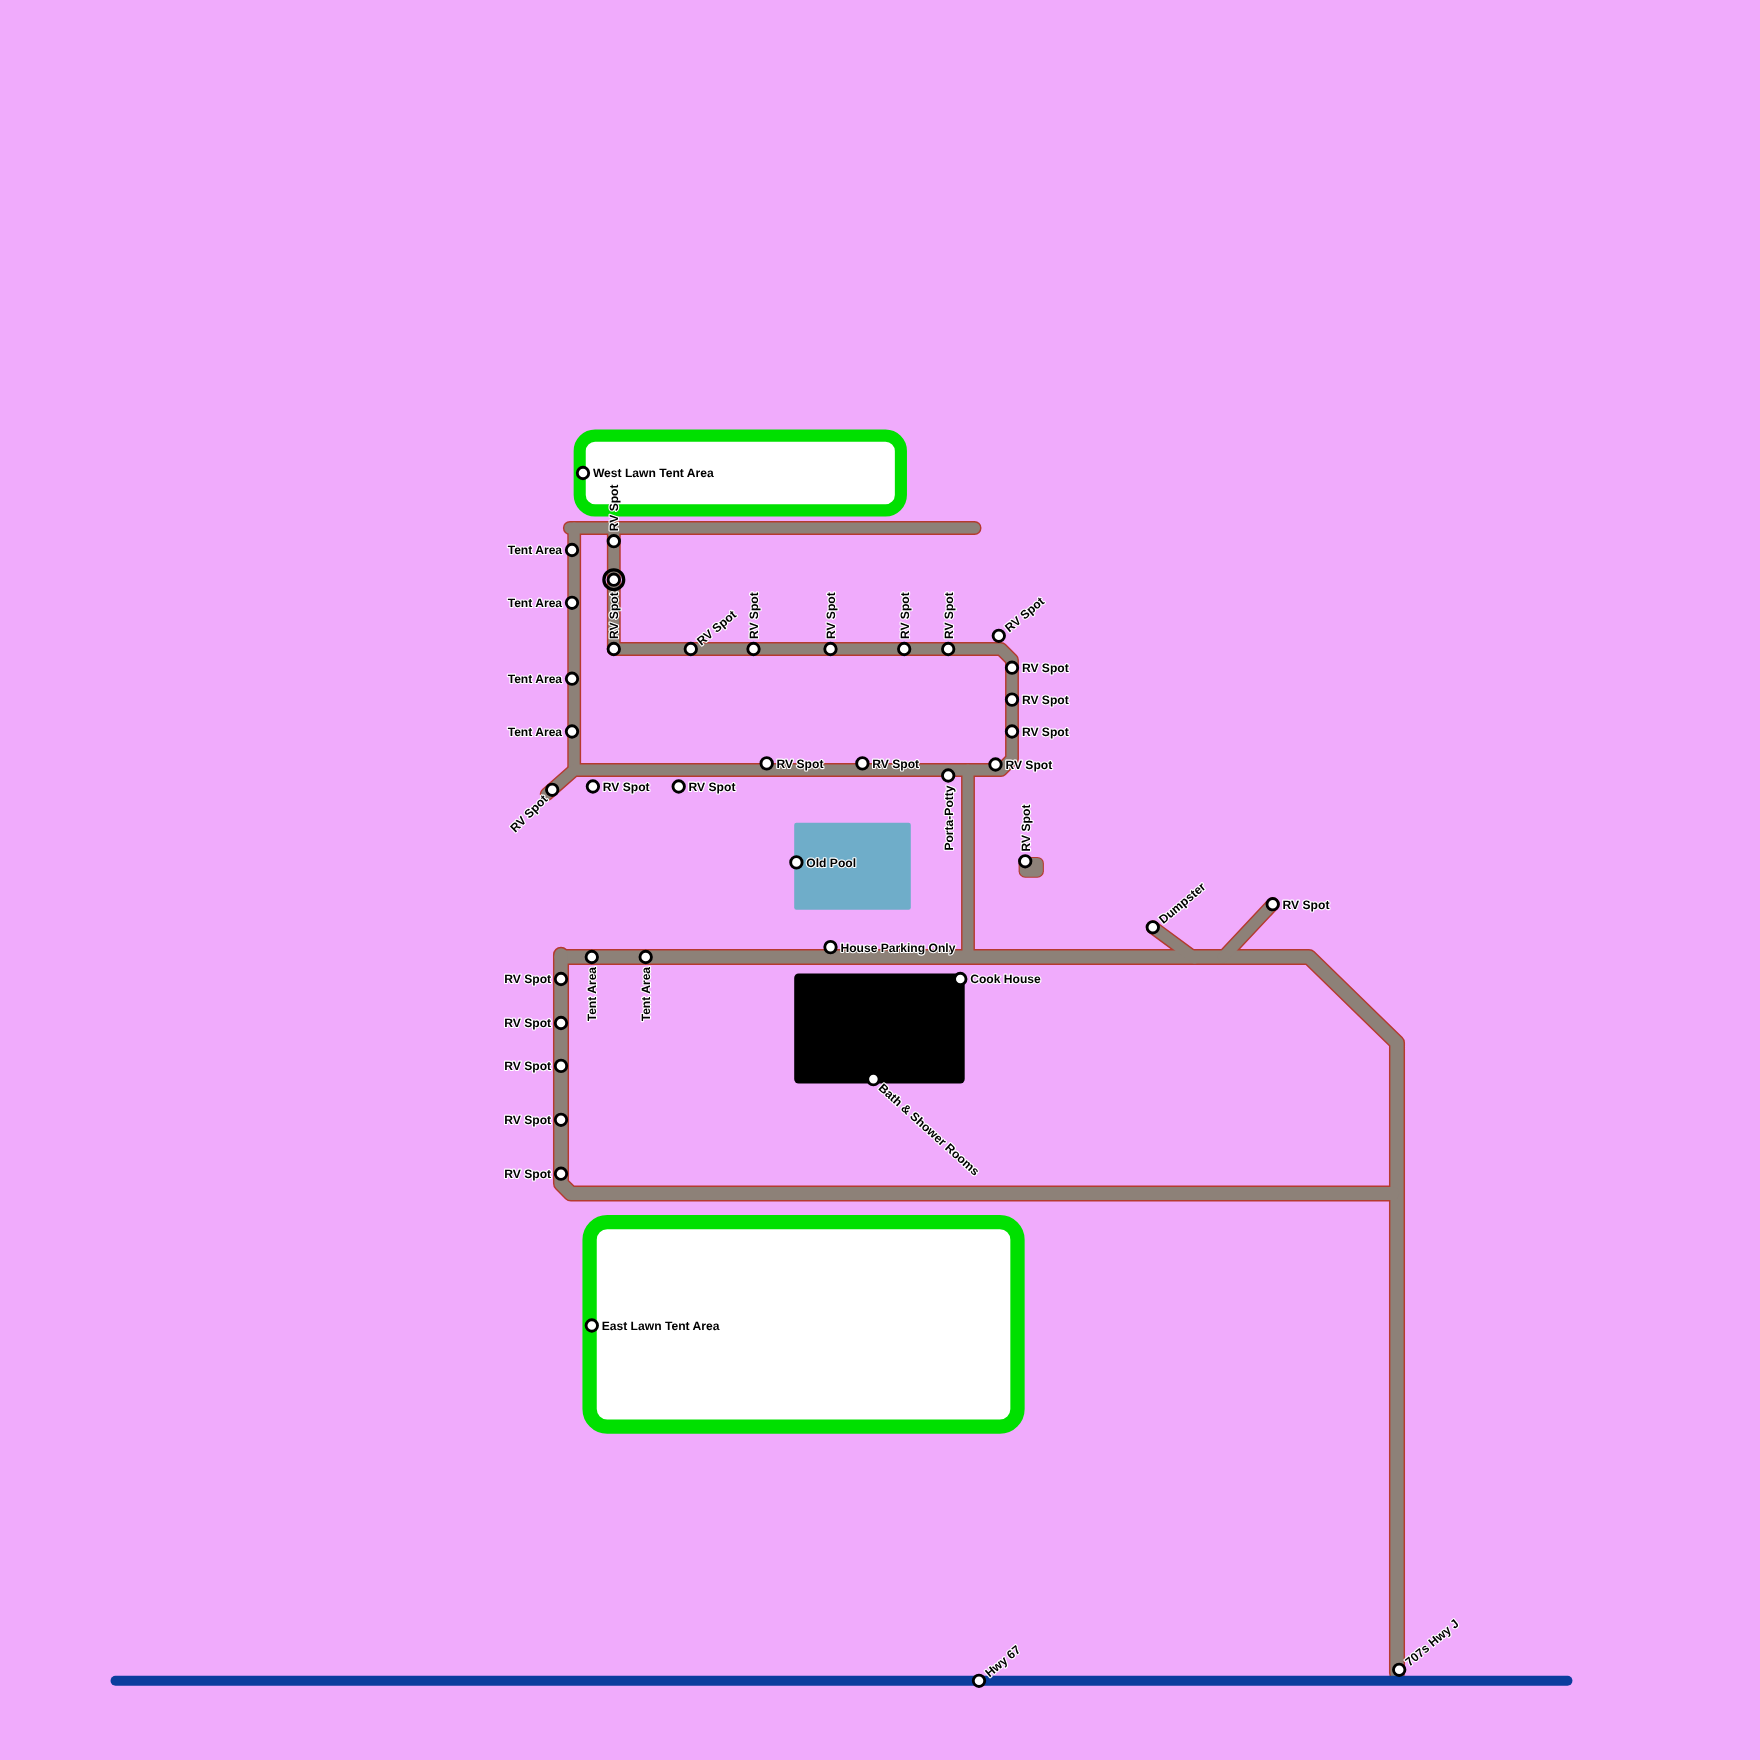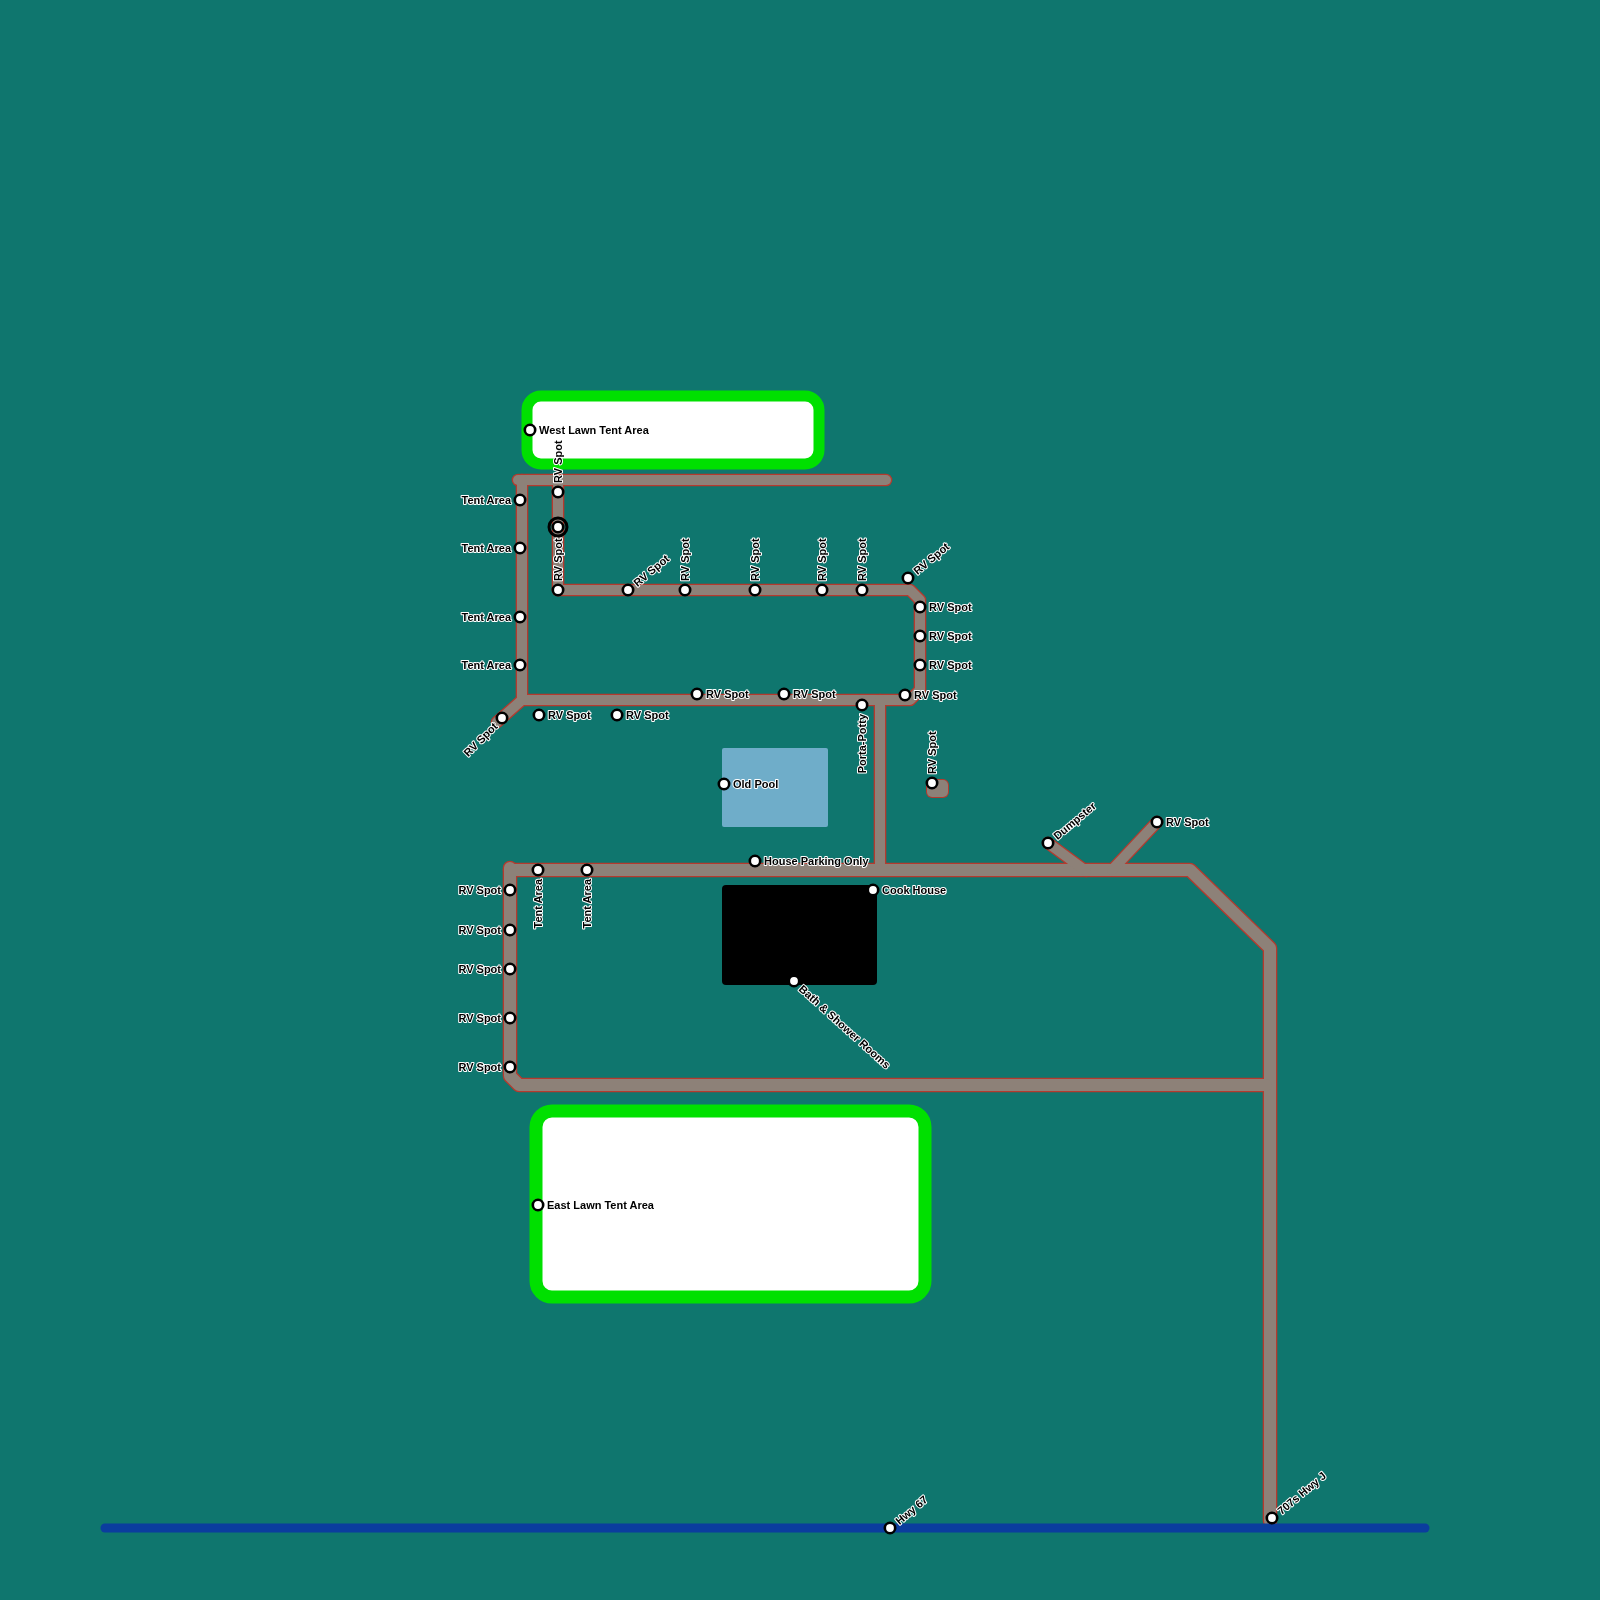--- a/index.html
+++ b/index.html
@@ -1,16 +1,16 @@
 <!DOCTYPE html>
 <html><head>
 <meta charset="utf-8">
 <style>
   html,body{margin:0;padding:0;background:#ffffff;}
-  .map-wrap{position:relative;width:1600px;height:1600px;background:#0f766e;overflow:hidden;
+  .map-wrap{position:relative;width:1600px;height:1600px;background:#f0abfc;overflow:hidden;
     font-family:"Liberation Sans", sans-serif;}
   svg{display:block;}
   text.map-label{font-family:"Liberation Sans", sans-serif;font-size:11px;font-weight:bold;
     fill:#000;paint-order:stroke;stroke:#ffffff;stroke-width:2px;stroke-linejoin:round;}
 </style>
 </head>
 <body>
 
 <div class="map-wrap">
   <svg id="map-svg" width="1600" height="1600" viewBox="0 0 1600 1600" xmlns="http://www.w3.org/2000/svg">

